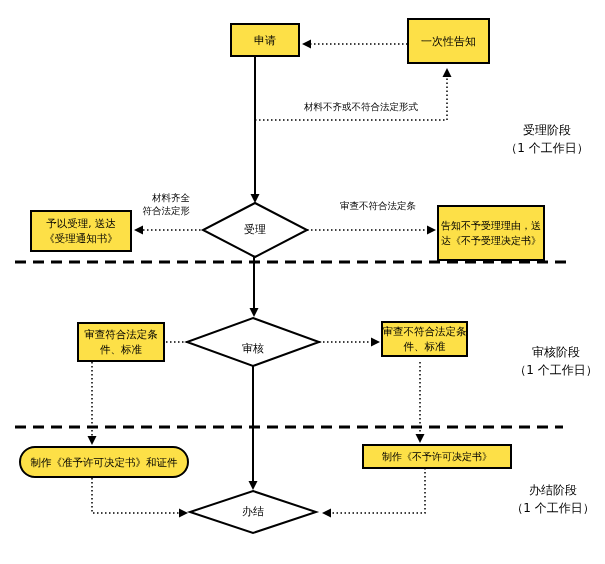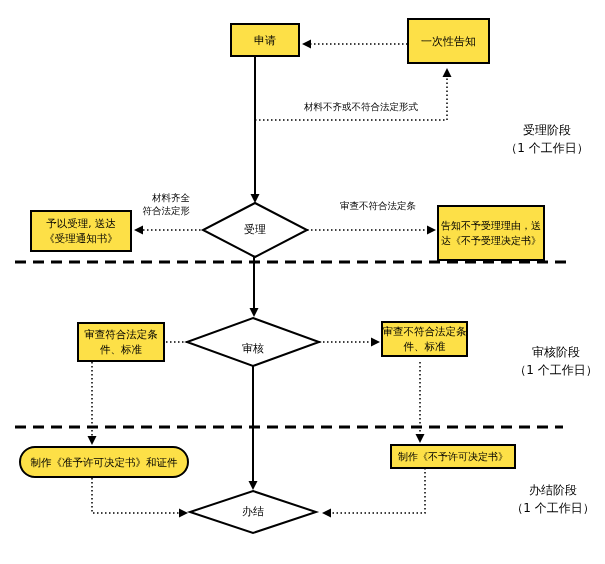--- a/index.html
+++ b/index.html
@@ -125,21 +125,21 @@
 
   <div class="node-box" style="left:381px;top:321px;width:87px;height:36px;text-align:right;">
     <span class="ln">审查不符合法定条</span>
     <span class="ln">件、标准</span>
   </div>
 
   <div class="node-box" style="left:19px;top:446px;width:170px;height:32px;border-radius:16px;">
     <span>制作《准予许可决定书》和证件</span>
   </div>
 
-  <div class="node-box" style="left:362px;top:444px;width:126px;height:25px;font-size:10px;margin-left:28px;">
+  <div class="node-box" style="left:362px;top:444px;width:150px;height:25px;font-size:10px;">
     <span>制作《不予许可决定书》</span>
   </div>
 
   <div class="diamond-label" style="left:225px;top:223px;">受理</div>
   <div class="diamond-label" style="left:223px;top:342px;">审核</div>
   <div class="diamond-label" style="left:223px;top:505px;">办结</div>
 
   <div class="edge-label" style="left:290px;top:100px;width:128px;">材料不齐或不符合法定形式</div>
   <div class="edge-label" style="left:126px;top:191px;width:64px;">
     <span class="ln">材料齐全</span>

